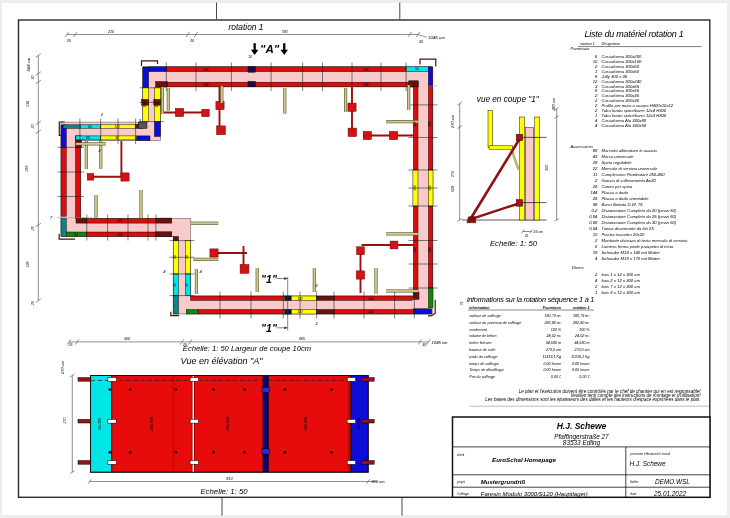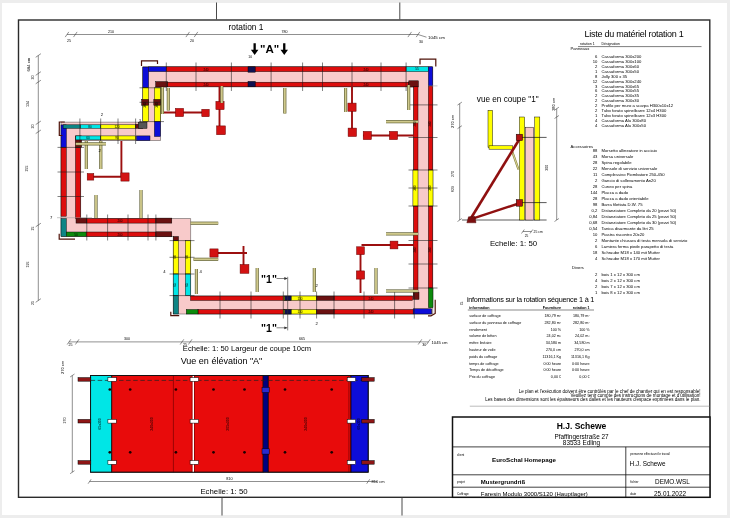--- a/index.html
+++ b/index.html
@@ -1,14 +1,14 @@
 <!DOCTYPE html>
 <html><head><meta charset="utf-8"><style>
 html,body{margin:0;padding:0;background:#e8e8e8;}
-.page{position:relative;width:730px;height:518px;background:#ffffff;overflow:hidden;}
+.page{position:relative;width:730px;height:518px;background:#ffffff;overflow:hidden;font-style:italic;}
 svg{display:block;}
 text{font-family:"Liberation Sans", sans-serif;fill:#000;}
 </style></head><body>
 <div class="page">
 <svg width="730" height="518" viewBox="0 0 730 518">
 
 <rect x="0" y="0" width="730" height="518" fill="#ffffff"></rect>
 <rect x="0" y="0" width="730" height="3" fill="#ededed"></rect>
 <rect x="0" y="515" width="730" height="3" fill="#ededed"></rect>
 <rect x="0" y="0" width="2" height="518" fill="#ededed"></rect>

